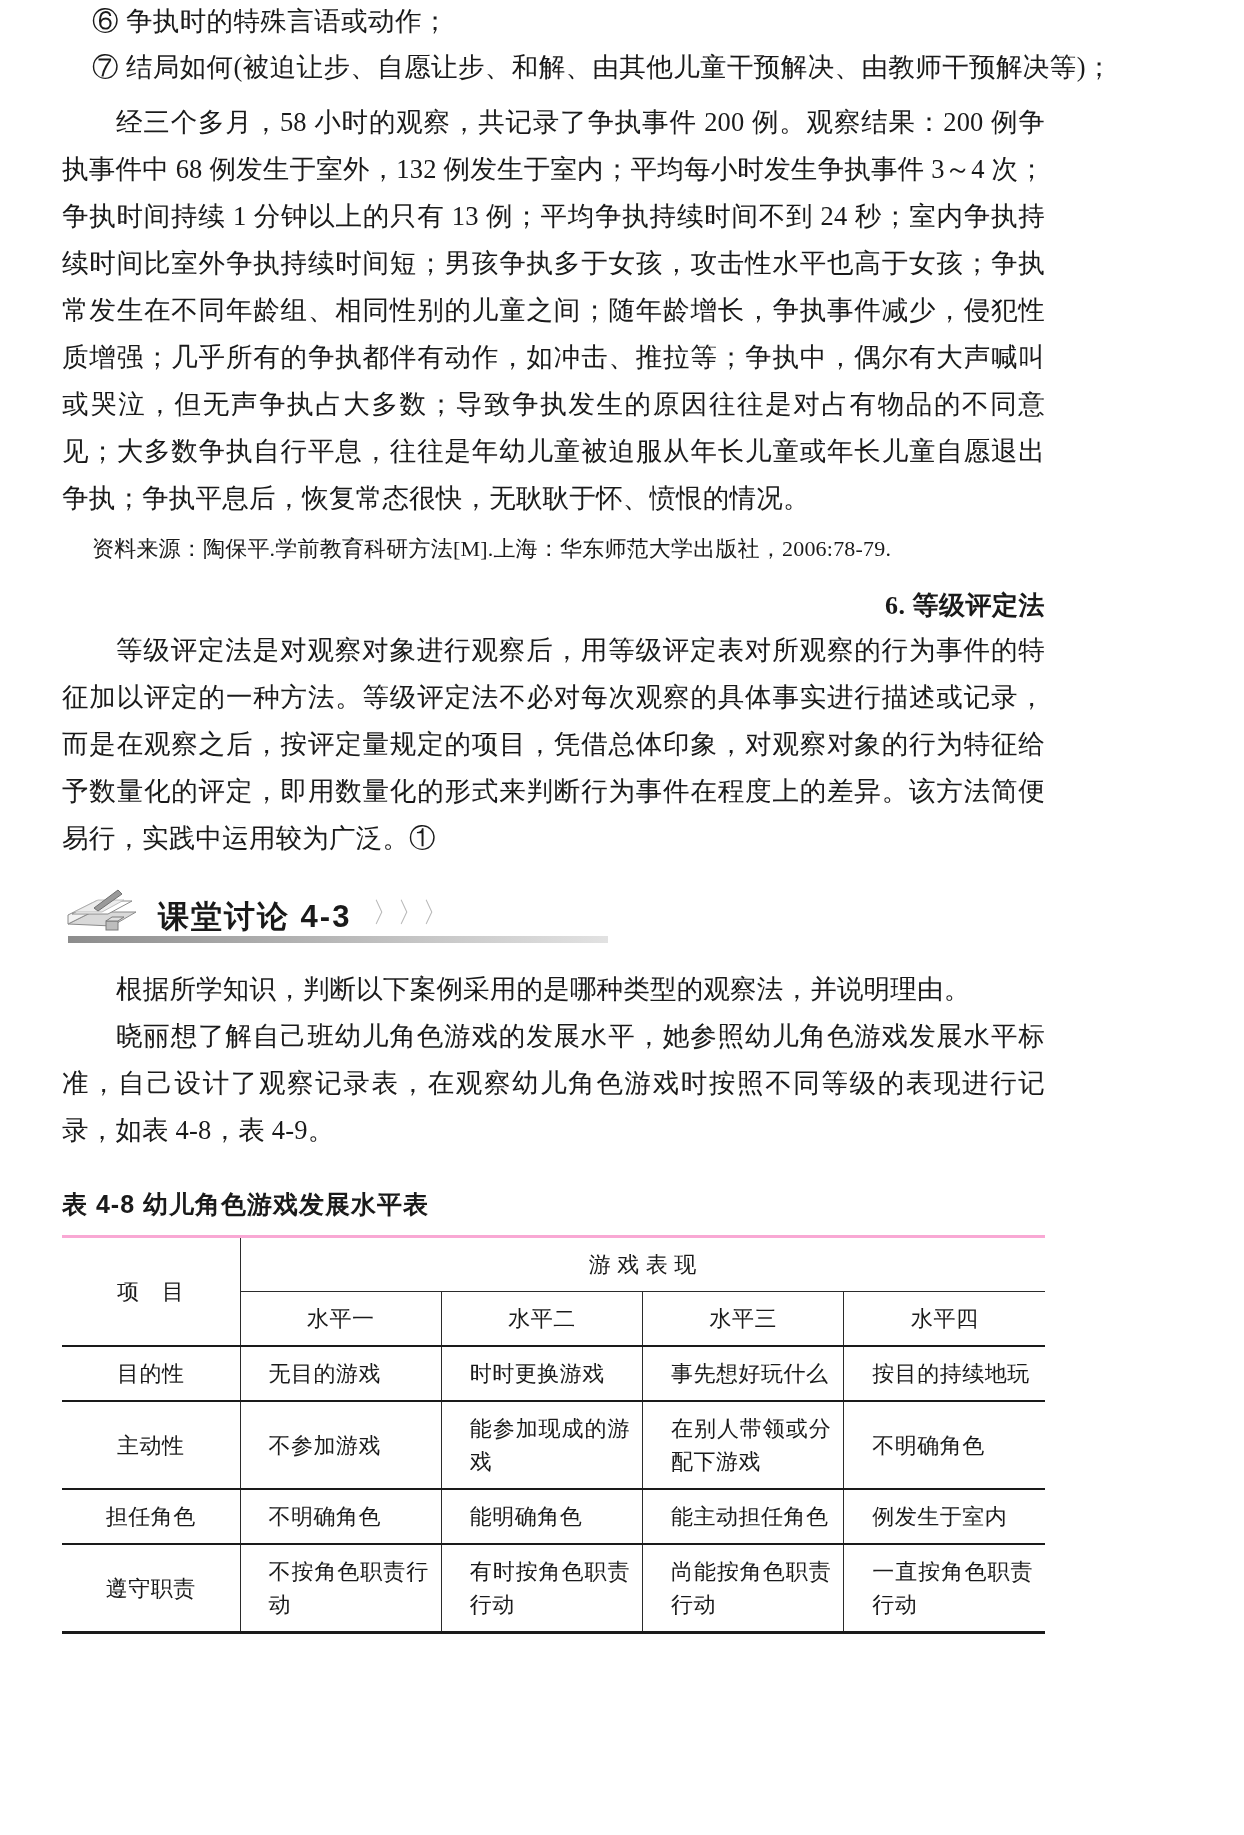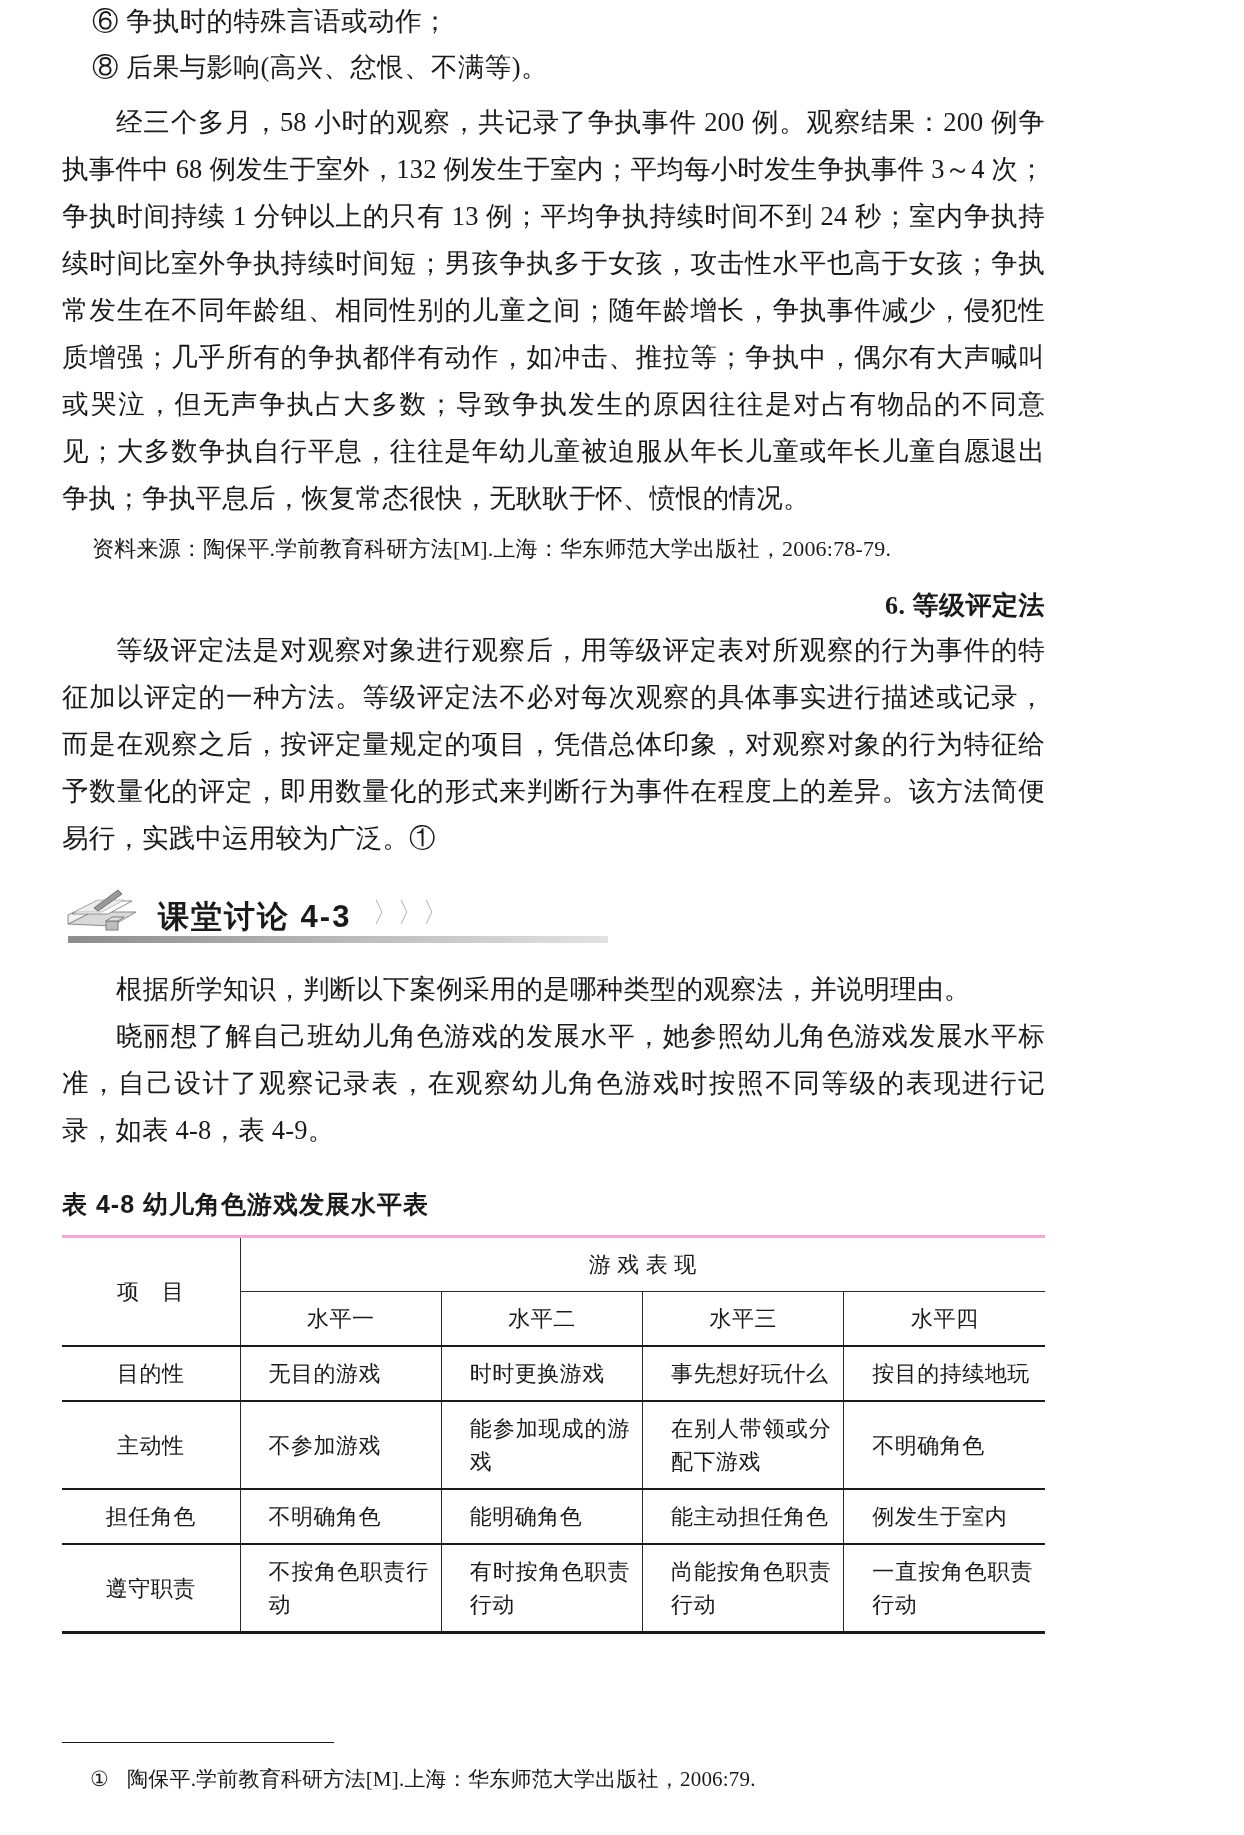--- a/index.html
+++ b/index.html
@@ -159,21 +159,21 @@
   }
   .footnote-text .fn-marker { margin-right: 18px; }
 </style>
 </head>
 <body>
 
 <div class="page">
   <div class="content">
 
     <div class="numbered-item">⑥ 争执时的特殊言语或动作；</div>
-    <div class="numbered-item">⑧ 后果与影响(高兴、忿恨、不满等)。</div>
+    <div class="numbered-item">⑦ 结局如何(被迫让步、自愿让步、和解、由其他儿童干预解决、由教师干预解决等)；</div>
 
     <div class="body-para">经三个多月，58 小时的观察，共记录了争执事件 200 例。观察结果：200 例争执事件中 68 例发生于室外，132 例发生于室内；平均每小时发生争执事件 3～4 次；争执时间持续 1 分钟以上的只有 13 例；平均争执持续时间不到 24 秒；室内争执持续时间比室外争执持续时间短；男孩争执多于女孩，攻击性水平也高于女孩；争执常发生在不同年龄组、相同性别的儿童之间；随年龄增长，争执事件减少，侵犯性质增强；几乎所有的争执都伴有动作，如冲击、推拉等；争执中，偶尔有大声喊叫或哭泣，但无声争执占大多数；导致争执发生的原因往往是对占有物品的不同意见；大多数争执自行平息，往往是年幼儿童被迫服从年长儿童或年长儿童自愿退出争执；争执平息后，恢复常态很快，无耿耿于怀、愤恨的情况。</div>
 
     <div class="source-line">资料来源：陶保平.学前教育科研方法[M].上海：华东师范大学出版社，2006:78-79.</div>
 
     <div class="section-heading">6. 等级评定法</div>
 
     <div class="body-para">等级评定法是对观察对象进行观察后，用等级评定表对所观察的行为事件的特征加以评定的一种方法。等级评定法不必对每次观察的具体事实进行描述或记录，而是在观察之后，按评定量规定的项目，凭借总体印象，对观察对象的行为特征给予数量化的评定，即用数量化的形式来判断行为事件在程度上的差异。该方法简便易行，实践中运用较为广泛。①</div>
 
     <div class="discussion-banner">
@@ -247,19 +247,13 @@
           <td class="cell-left bottom-rule">不按角色职责行动</td>
           <td class="cell-left bottom-rule">有时按角色职责行动</td>
           <td class="cell-left bottom-rule">尚能按角色职责行动</td>
           <td class="cell-left no-right bottom-rule">一直按角色职责行动</td>
         </tr>
       </tbody>
     </table>
 
   </div>
 
-  <div class="footnote-wrap">
-    <div class="footnote-rule"></div>
-    <div class="footnote-text">
-      <span class="fn-marker">①</span><span>陶保平.学前教育科研方法[M].上海：华东师范大学出版社，2006:79.</span>
-    </div>
-  </div>
 </div>
 
 </body></html>

